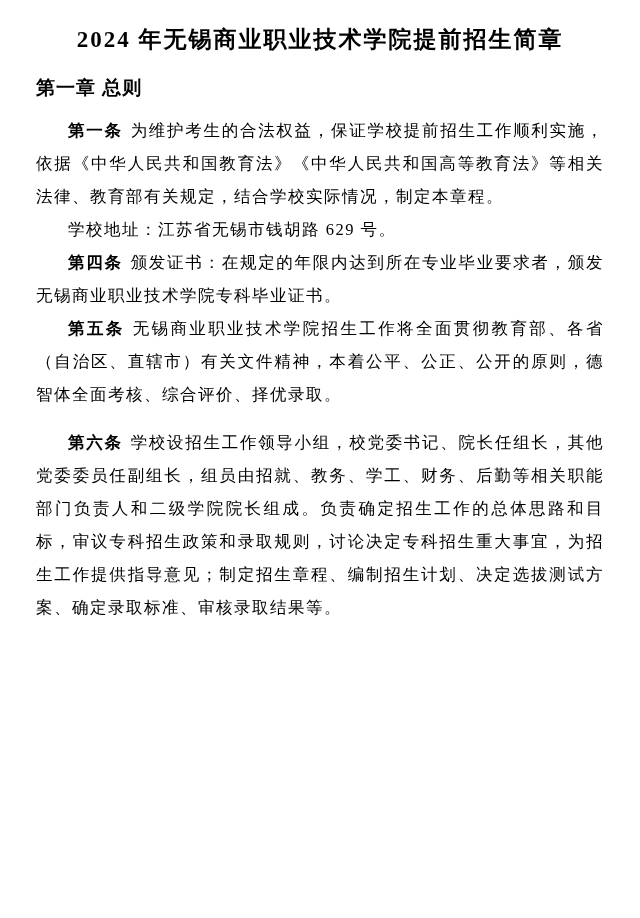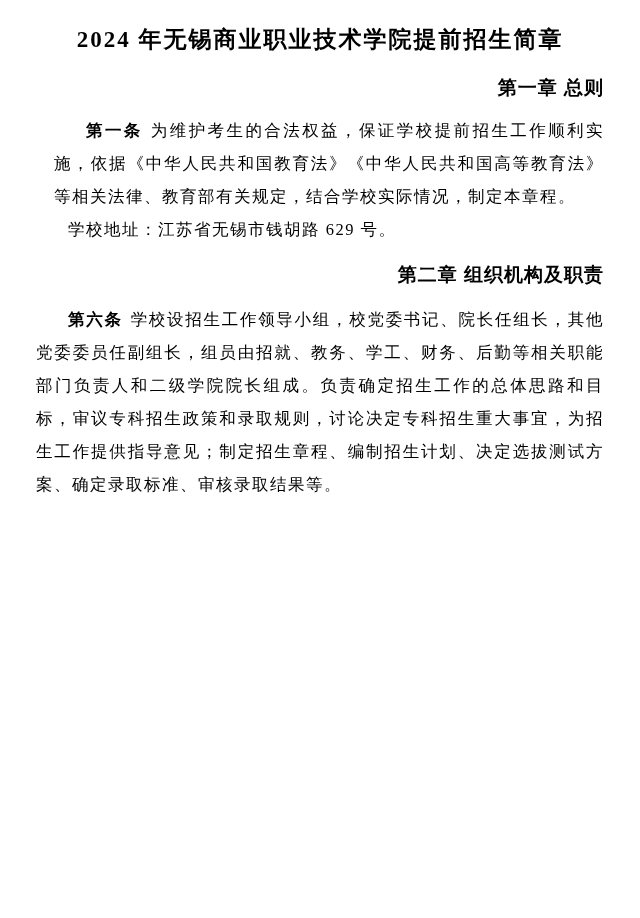--- a/index.html
+++ b/index.html
@@ -27,35 +27,35 @@
     letter-spacing: 2px;
     text-align: center;
     font-family: "Liberation Serif", "DejaVu Serif", serif;
   }
   .chapter-heading {
     margin: 0;
     line-height: 26px;
     font-size: 19px;
     font-weight: bold;
     letter-spacing: 1px;
-    text-align: right;
+    text-align: left;
     font-family: "Liberation Sans", "DejaVu Sans", sans-serif;
   }
   .chapter-heading.ch1 { padding-top: 19px; }
   .chapter-heading.ch2 { padding-top: 16px; }
   .article {
     margin: 0;
     font-size: 16.5px;
     line-height: 33px;
     letter-spacing: 1.5px;
     text-align: justify;
     text-align-last: left;
     text-indent: 32px;
   }
-  .article.lead-1 { padding-top: 13px; margin-left: 18px; }
+  .article.lead-1 { padding-top: 13px; }
   .article.lead-2 { padding-top: 15px; }
   .article-label {
     font-weight: bold;
     margin-right: 8px;
   }
   .article-label:empty { margin-right: 0; }
 </style>
 </head>
 <body>
 
@@ -66,24 +66,25 @@
   <section>
     <h2 class="chapter-heading ch1">第一章 总则</h2>
 
     <p class="article lead-1"><span class="article-label">第一条</span><span class="article-text">为维护考生的合法权益，保证学校提前招生工作顺利实施，依据《中华人民共和国教育法》《中华人民共和国高等教育法》等相关法律、教育部有关规定，结合学校实际情况，制定本章程。</span></p>
 
 
 
     <p class="article"><span class="article-label"></span><span class="article-text">学校地址：江苏省无锡市钱胡路 629 号。</span></p>
 
 
+    <p class="article"><span class="article-label">第四条</span><span class="article-text">颁发证书：在规定的年限内达到所在专业毕业要求者，颁发无锡商业职业技术学院专科毕业证书。</span></p>
 
+    <p class="article"><span class="article-label">第五条</span><span class="article-text">无锡商业职业技术学院招生工作将全面贯彻教育部、各省（自治区、直辖市）有关文件精神，本着公平、公正、公开的原则，德智体全面考核、综合评价、择优录取。</span></p>
   </section>
 
   <section>
-    <h2 class="chapter-heading ch2">第二章 组织机构及职责</h2>
 
     <p class="article lead-2"><span class="article-label">第六条</span><span class="article-text">学校设招生工作领导小组，校党委书记、院长任组长，其他党委委员任副组长，组员由招就、教务、学工、财务、后勤等相关职能部门负责人和二级学院院长组成。负责确定招生工作的总体思路和目标，审议专科招生政策和录取规则，讨论决定专科招生重大事宜，为招生工作提供指导意见；制定招生章程、编制招生计划、决定选拔测试方案、确定录取标准、审核录取结果等。</span></p>
 
 
   </section>
 
 </div>
 
 </body></html>

